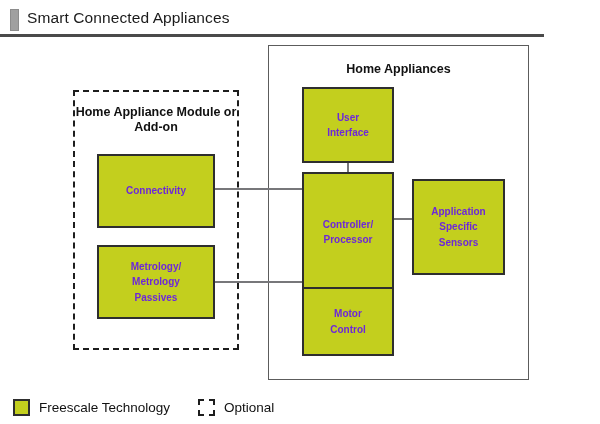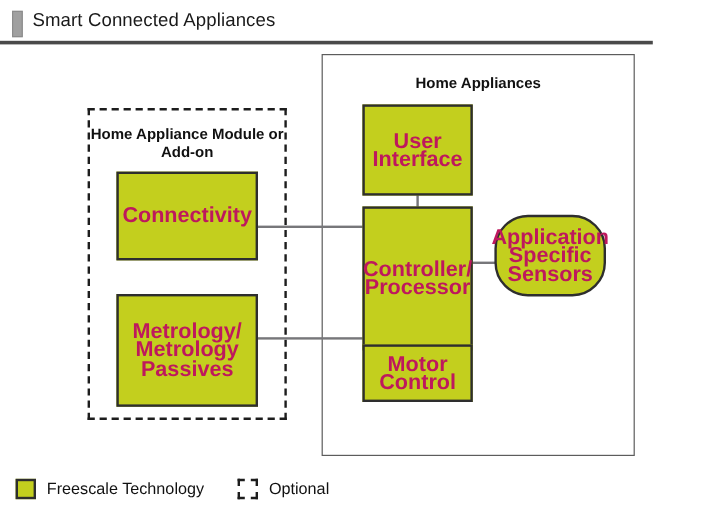--- a/index.html
+++ b/index.html
@@ -91,33 +91,33 @@
     box-sizing: border-box;
     background: #c3cf1e;
     border: 2px solid #2e2e2e;
     display: flex;
     align-items: center;
     justify-content: center;
     text-align: center;
     z-index: 3;
   }
   .block-label {
-    font-size: 18px;
+    font-size: 10px;
     font-weight: bold;
-    color: #be185d;
+    color: #6d28d9;
     line-height: 15.5px;
     white-space: pre-line;
   }
 
-  #block-connectivity     { left: 97px;  top: 106px; width: 118px; height: 74px; }
-  #block-metrology        { left: 97px;  top: 208px; width: 118px; height: 94px; }
+  #block-connectivity     { left: 97px;  top: 117px; width: 118px; height: 74px; }
+  #block-metrology        { left: 97px;  top: 208px; width: 118px; height: 74px; }
   #block-user-interface   { left: 302px; top: 50px;  width: 92px;  height: 76px; }
   #block-controller       { left: 302px; top: 135px; width: 92px;  height: 120px; }
-  #block-sensors          { left: 412px; top: 142px; width: 93px;  height: 68px; border-radius: 28px; }
-  #block-motor            { left: 302px; top: 250px; width: 92px;  height: 48px; justify-content: center; }
+  #block-sensors          { left: 412px; top: 142px; width: 93px;  height: 96px; }
+  #block-motor            { left: 302px; top: 250px; width: 92px;  height: 69px; justify-content: center; }
 
   
   #legend {
     position: absolute;
     left: 13px; top: 396px;
     display: flex;
     align-items: center;
     height: 22px;
   }
   .legend-item {

